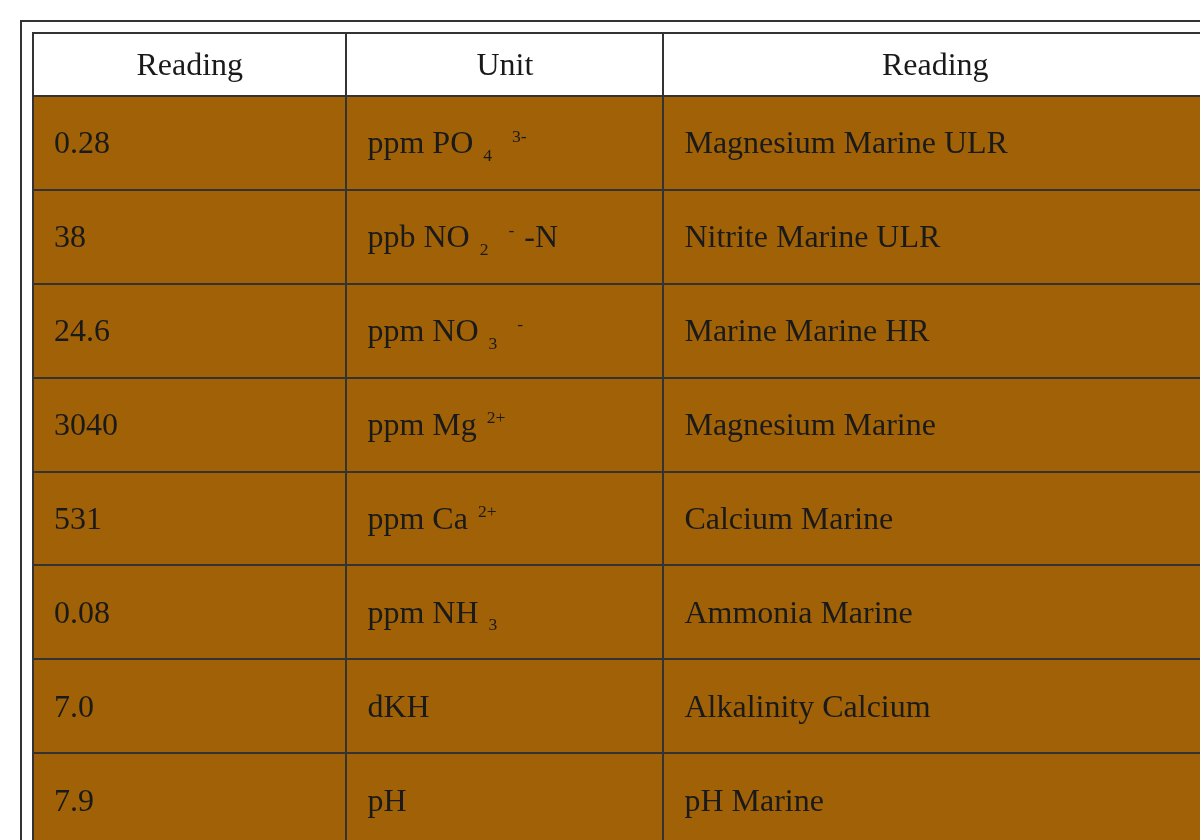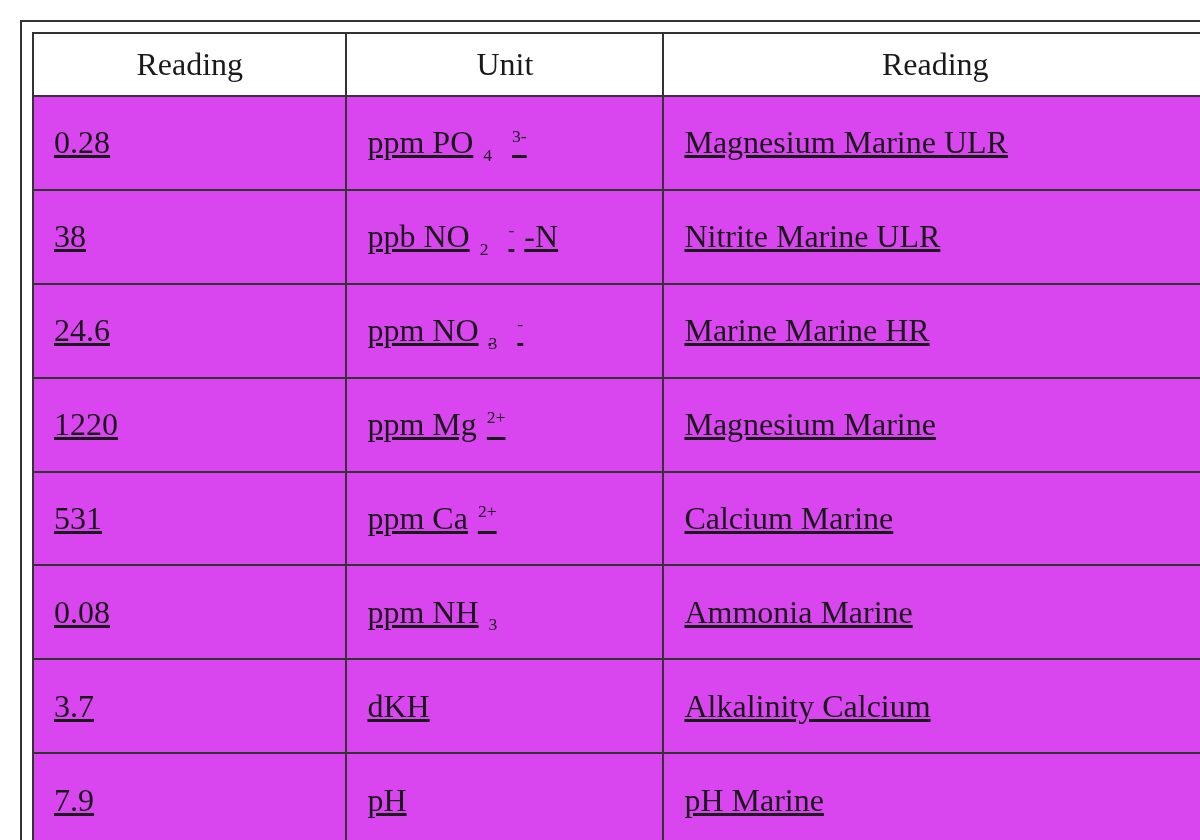--- a/index.html
+++ b/index.html
@@ -42,22 +42,21 @@
       color: #1a1a1a;
     }
 
     thead th {
       font-size: 2rem;
       font-weight: normal;
       background: #ffffff;
     }
 
     tbody td {
-      background: #d946ef;
-      text-decoration: underline;
+      background: #a16207;
     }
 
     sup {
       font-size: 1.1rem;
       vertical-align: super;
       line-height: 0;
     }
 
     sub {
       font-size: 1.1rem;
@@ -92,36 +91,36 @@
           <td>38</td>
           <td>ppb NO<sub>2</sub><sup>-</sup>-N</td>
           <td>Nitrite Marine ULR</td>
         </tr>
         <tr>
           <td>24.6</td>
           <td>ppm NO<sub>3</sub><sup>-</sup></td>
           <td>Marine Marine HR</td>
         </tr>
         <tr>
-          <td>1220</td>
+          <td>3040</td>
           <td>ppm Mg<sup>2+</sup></td>
           <td>Magnesium Marine</td>
         </tr>
         <tr>
           <td>531</td>
           <td>ppm Ca<sup>2+</sup></td>
           <td>Calcium Marine</td>
         </tr>
         <tr>
           <td>0.08</td>
           <td>ppm NH<sub>3</sub></td>
           <td>Ammonia Marine</td>
         </tr>
         <tr>
-          <td>3.7</td>
+          <td>7.0</td>
           <td>dKH</td>
           <td>Alkalinity Calcium</td>
         </tr>
         <tr>
           <td>7.9</td>
           <td>pH</td>
           <td>pH Marine</td>
         </tr>
       </tbody>
   </table>

